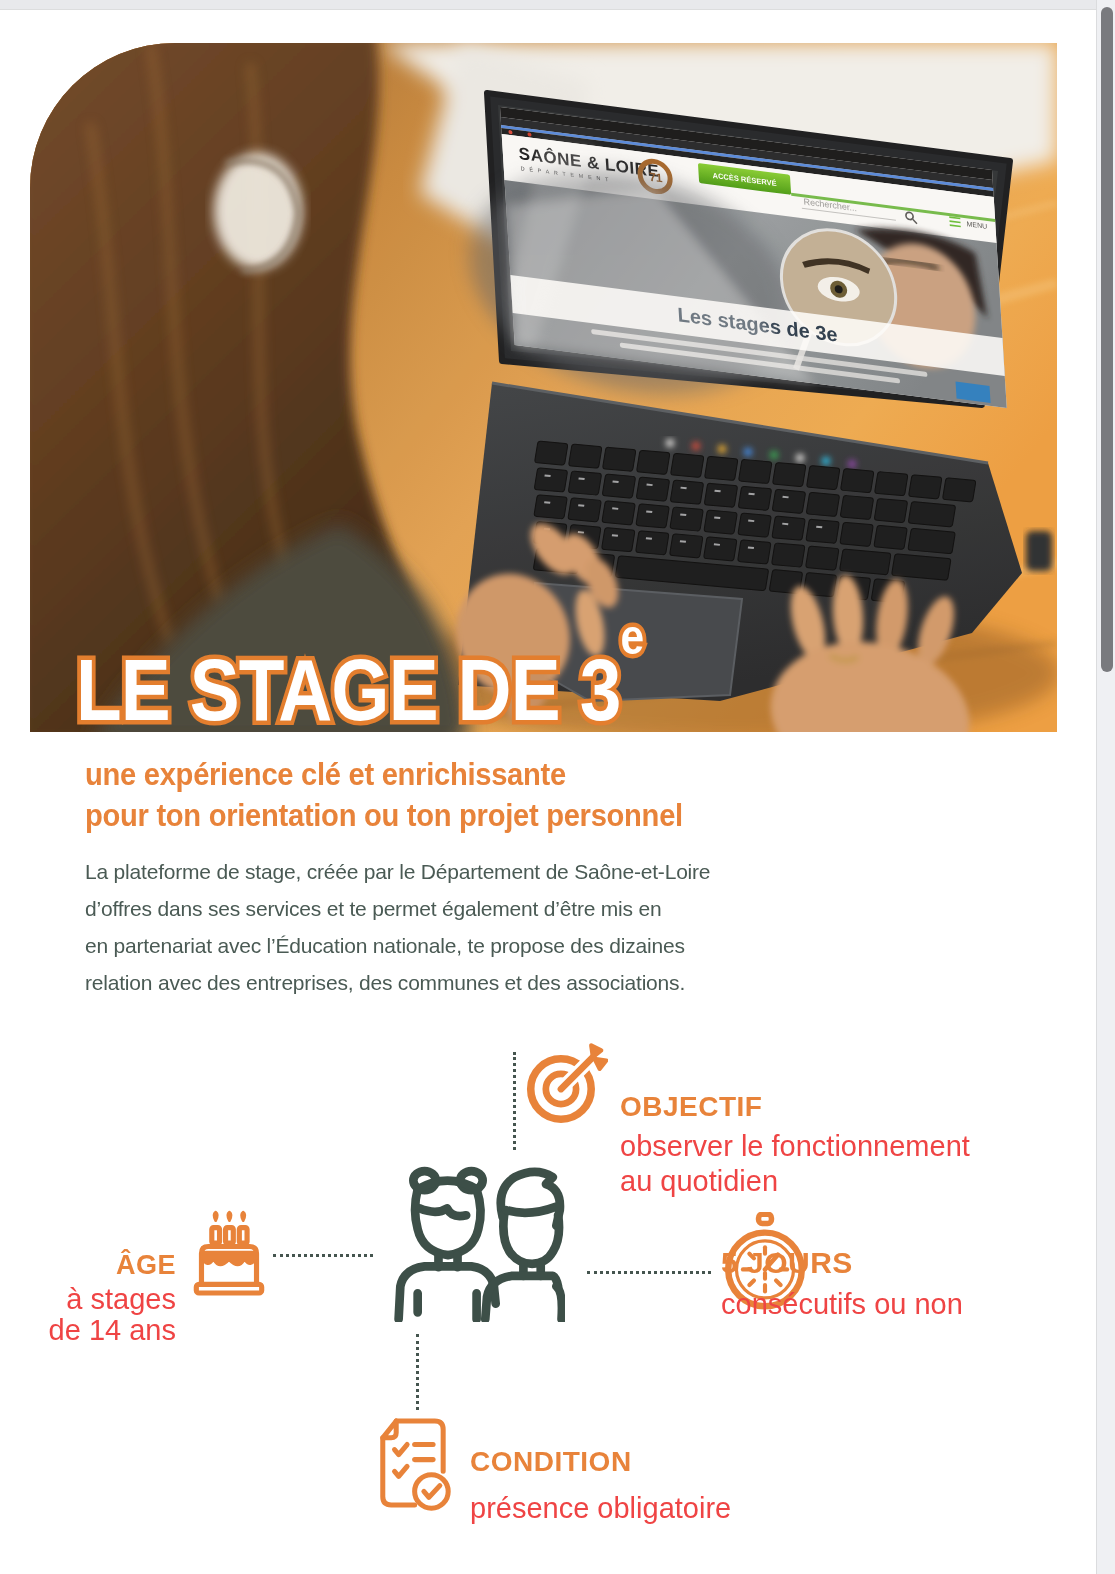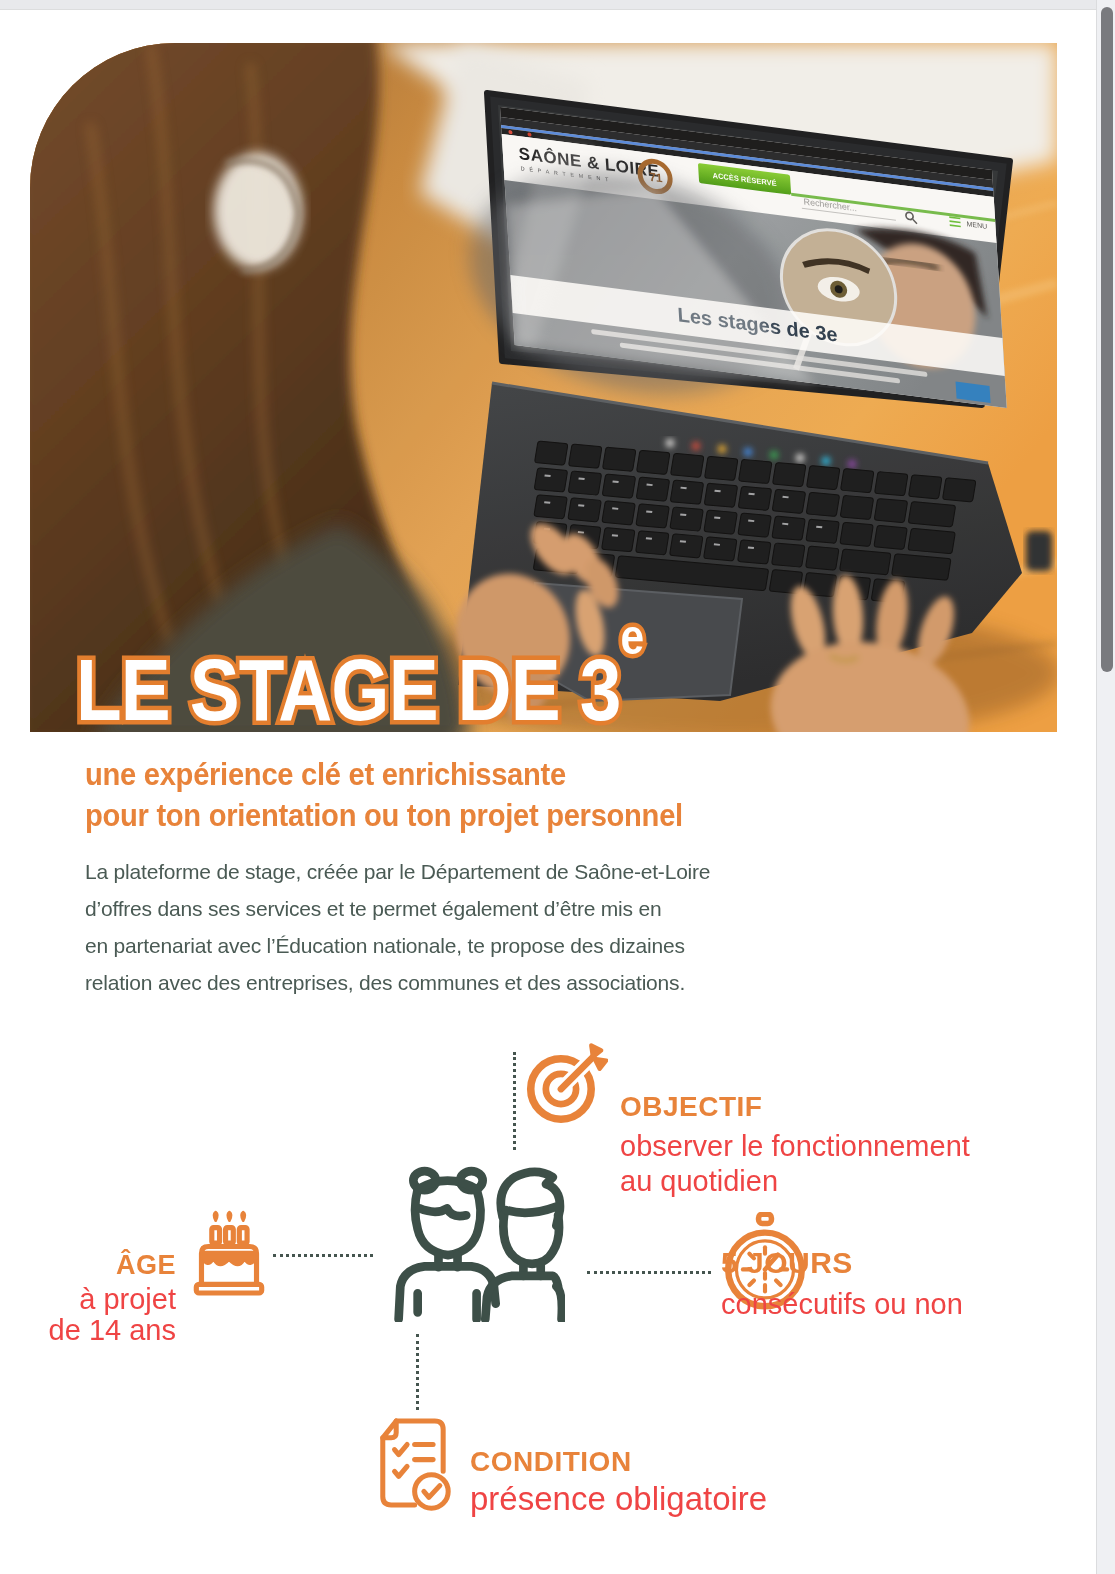--- a/index.html
+++ b/index.html
@@ -51,21 +51,21 @@
   .age-block { position:absolute; left:36px; top:1240px; width:140px; text-align:right; }
   .age-block .ig-label { font-size:27px; }
   .age-block .ig-text  { font-size:29px; line-height:31px; margin-top:3px; }
 
   .jours-block { position:absolute; left:721px; top:1236px; }
   .jours-block .ig-label { font-size:30px; }
   .jours-block .ig-text  { font-size:29px; margin-top:8px; }
 
   .cond-block { position:absolute; left:470px; top:1436px; }
   .cond-block .ig-label { font-size:28px; }
-  .cond-block .ig-text  { font-size:33px; margin-top:2px; }
+  .cond-block .ig-text  { font-size:29px; margin-top:14px; }
 
   .icon { position:absolute; }
 </style>
 </head>
 <body>
 
 <div class="page">
 
   <div class="photo">
     <svg viewBox="0 0 1027 689" preserveAspectRatio="none">
@@ -365,21 +365,21 @@
     <div class="ig-label">OBJECTIF</div>
     <div class="ig-text">
       <div>observer le fonctionnement</div>
       <div>au quotidien</div>
     </div>
   </div>
 
   <div class="age-block">
     <div class="ig-label">ÂGE</div>
     <div class="ig-text">
-      <div>à projet</div>
+      <div>à stages</div>
       <div>de 14 ans</div>
     </div>
   </div>
 
   <svg class="icon" style="left:186px; top:1198px;" width="86" height="96" viewBox="0 0 100 110">
     <g fill="none" stroke="#e8833a" stroke-width="6" stroke-linecap="round" stroke-linejoin="round">
       <rect x="30" y="22" width="9" height="18" rx="2"></rect>
       <rect x="46" y="22" width="9" height="18" rx="2"></rect>
       <rect x="62" y="22" width="9" height="18" rx="2"></rect>
       <path d="M34.5,14 q-4,-7 0,-10 q4,3 0,10 Z" fill="#e8833a" stroke-width="3"></path>

